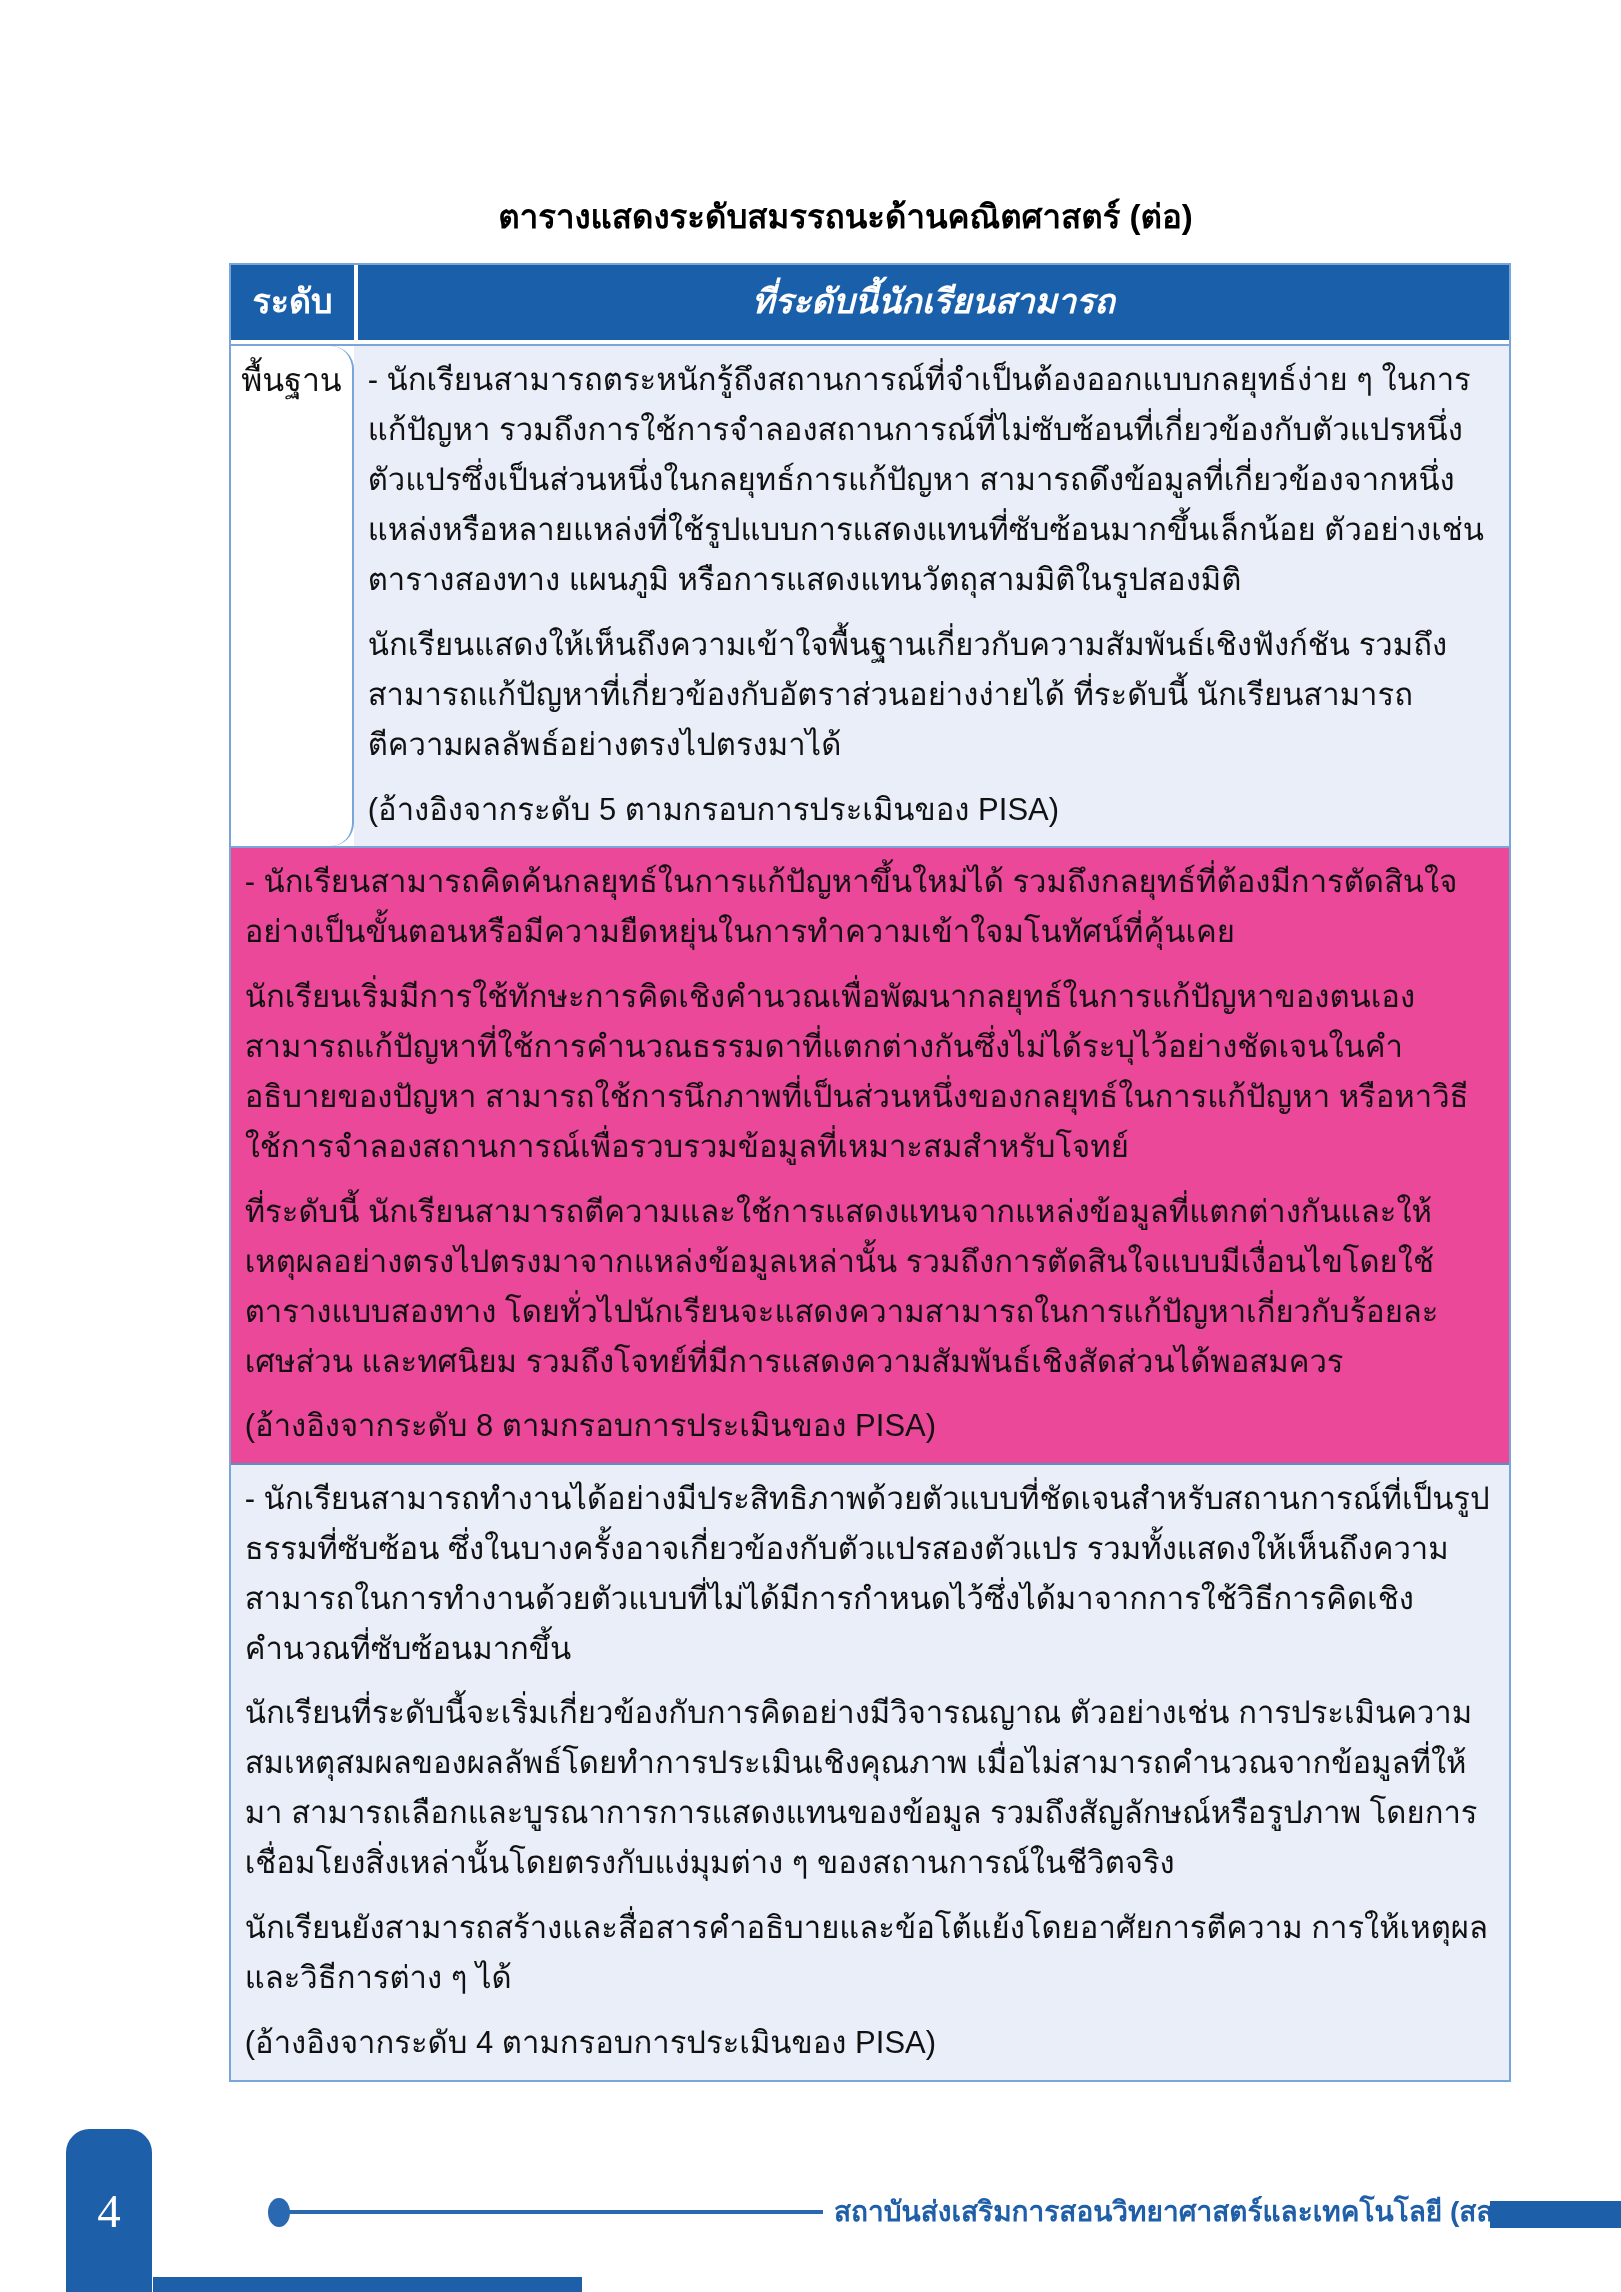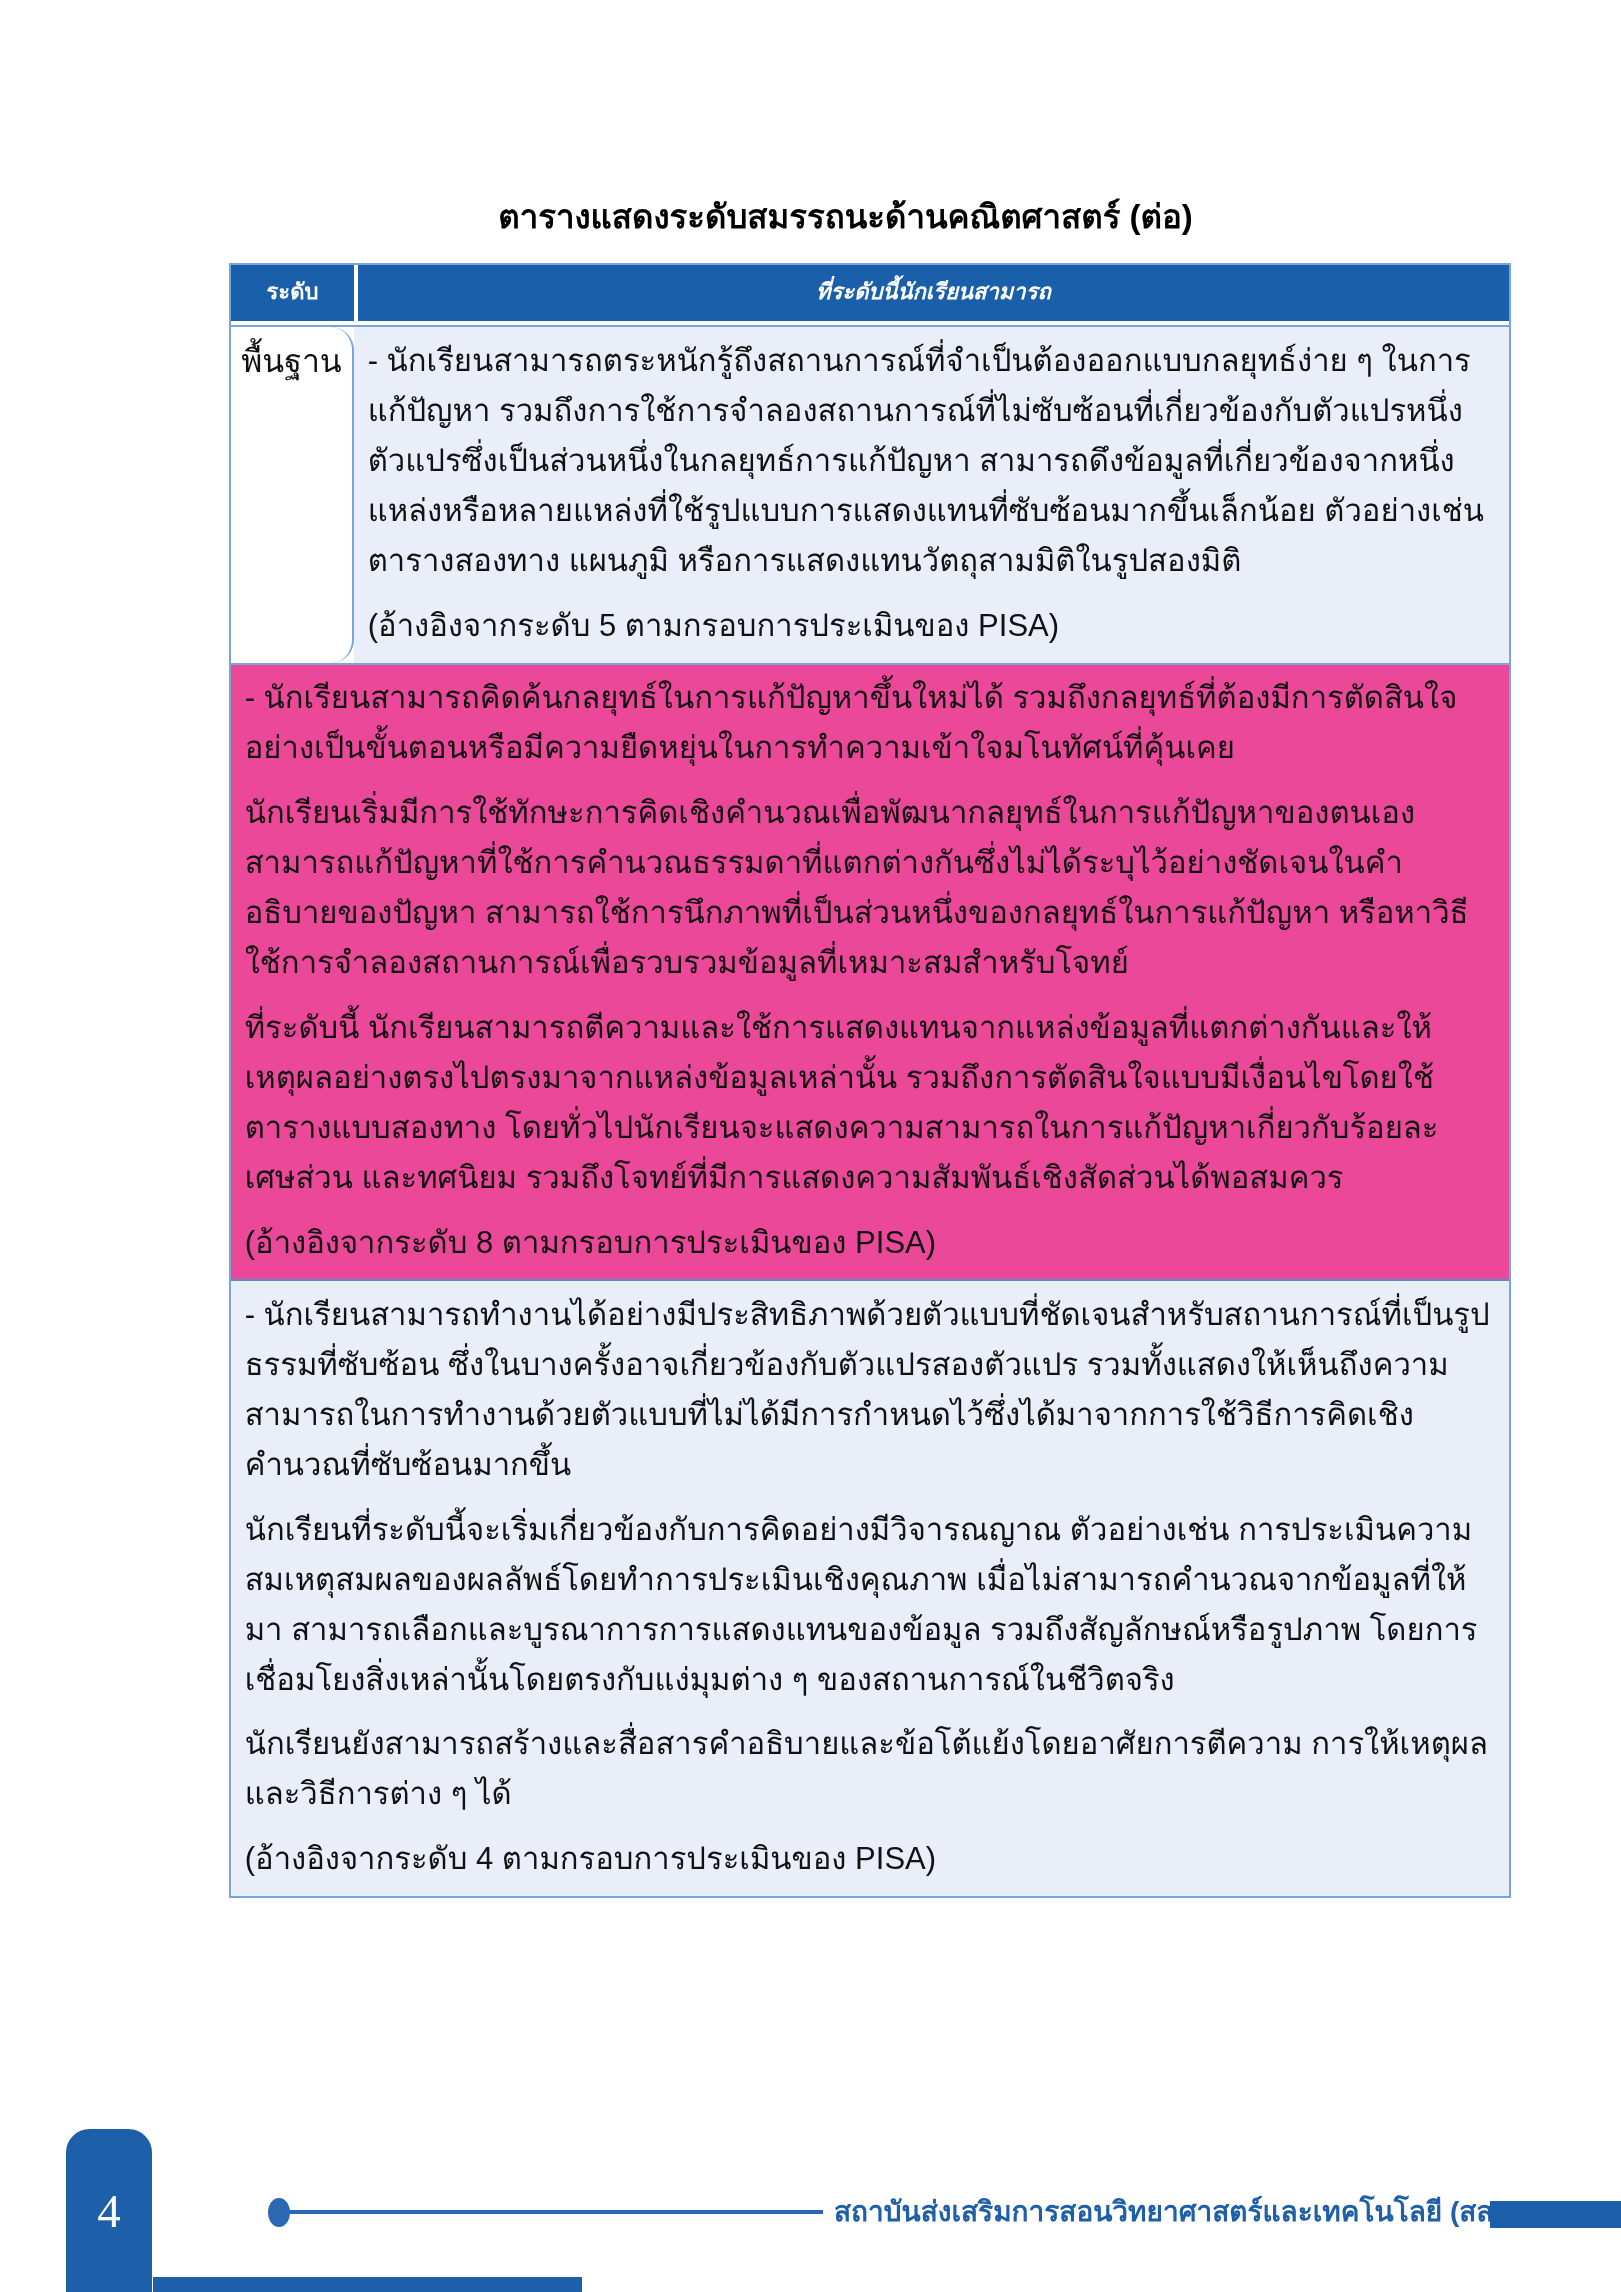--- a/index.html
+++ b/index.html
@@ -19,21 +19,21 @@
   }
   
   .tbl {
     position:absolute; left:194px; top:263px; width:1282px;
     border:2.9px solid #79a5d8; background:#ffffff;
     box-sizing:border-box;
   }
   .thead { display:flex; gap:3.9px; background:#ffffff; padding-bottom:3.9px; }
   .th {
     background:#1a5fa9; color:#ffffff; font-weight:bold;
-    font-size:22px; text-align:center;
+    font-size:34px; text-align:center;
     padding:8.8px 0 12.7px; box-sizing:border-box;
   }
   .th-level { flex:0 0 123px; }
   .th-desc  { flex:1;font-style:italic; }
   .trow { display:flex; border-top:2px solid #79a5d8; }
   .td-level {
     flex:0 0 123px; box-sizing:border-box;
     border-right:2px solid #79a5d8;
     background:#ffffff;
     font-size:32px; text-align:center; padding-top:7.8px;border-radius:23px;
@@ -92,20 +92,21 @@
     <div class="thead">
       <div class="th th-level">ระดับ</div>
       <div class="th th-desc">ที่ระดับนี้นักเรียนสามารถ</div>
     </div>
 
     <div class="trow">
       <div class="td-level">พื้นฐาน</div>
       <div class="td-blocks">
         <div class="block bg-light">
           <p>- นักเรียนสามารถตระหนักรู้ถึงสถานการณ์ที่จำเป็นต้องออกแบบกลยุทธ์ง่าย ๆ ในการแก้ปัญหา รวมถึงการใช้การจำลองสถานการณ์ที่ไม่ซับซ้อนที่เกี่ยวข้องกับตัวแปรหนึ่งตัวแปรซึ่งเป็นส่วนหนึ่งในกลยุทธ์การแก้ปัญหา สามารถดึงข้อมูลที่เกี่ยวข้องจากหนึ่งแหล่งหรือหลายแหล่งที่ใช้รูปแบบการแสดงแทนที่ซับซ้อนมากขึ้นเล็กน้อย ตัวอย่างเช่น ตารางสองทาง แผนภูมิ หรือการแสดงแทนวัตถุสามมิติในรูปสองมิติ</p>
+          <p>นักเรียนแสดงให้เห็นถึงความเข้าใจพื้นฐานเกี่ยวกับความสัมพันธ์เชิงฟังก์ชัน รวมถึงสามารถแก้ปัญหาที่เกี่ยวข้องกับอัตราส่วนอย่างง่ายได้  ที่ระดับนี้ นักเรียนสามารถตีความผลลัพธ์อย่างตรงไปตรงมาได้</p>
           <p>(อ้างอิงจากระดับ 5 ตามกรอบการประเมินของ PISA)</p>
         </div>
       </div>
     </div>
 
     <div class="trow">
       <div class="td-blocks">
         <div class="block bg-mid">
           <p>- นักเรียนสามารถคิดค้นกลยุทธ์ในการแก้ปัญหาขึ้นใหม่ได้ รวมถึงกลยุทธ์ที่ต้องมีการตัดสินใจอย่างเป็นขั้นตอนหรือมีความยืดหยุ่นในการทำความเข้าใจมโนทัศน์ที่คุ้นเคย</p>
           <p>นักเรียนเริ่มมีการใช้ทักษะการคิดเชิงคำนวณเพื่อพัฒนากลยุทธ์ในการแก้ปัญหาของตนเอง สามารถแก้ปัญหาที่ใช้การคำนวณธรรมดาที่แตกต่างกันซึ่งไม่ได้ระบุไว้อย่างชัดเจนในคำอธิบายของปัญหา สามารถใช้การนึกภาพที่เป็นส่วนหนึ่งของกลยุทธ์ในการแก้ปัญหา หรือหาวิธีใช้การจำลองสถานการณ์เพื่อรวบรวมข้อมูลที่เหมาะสมสำหรับโจทย์</p>

